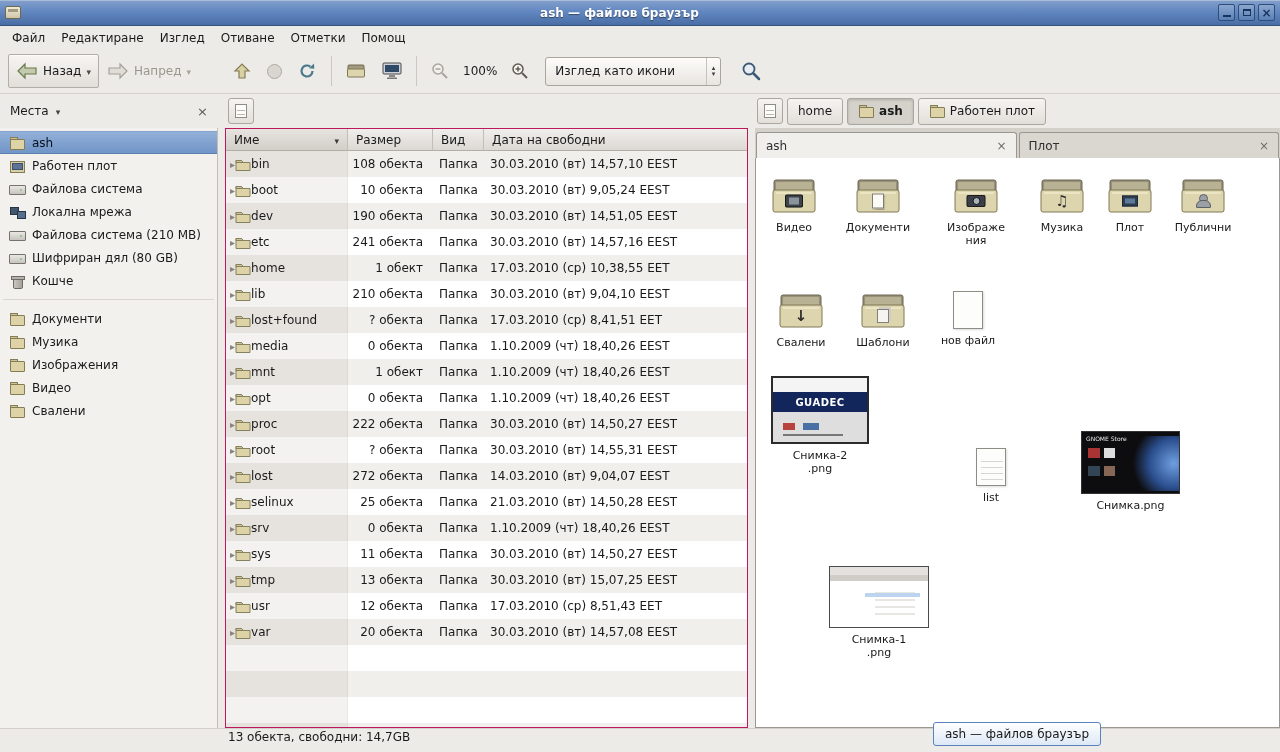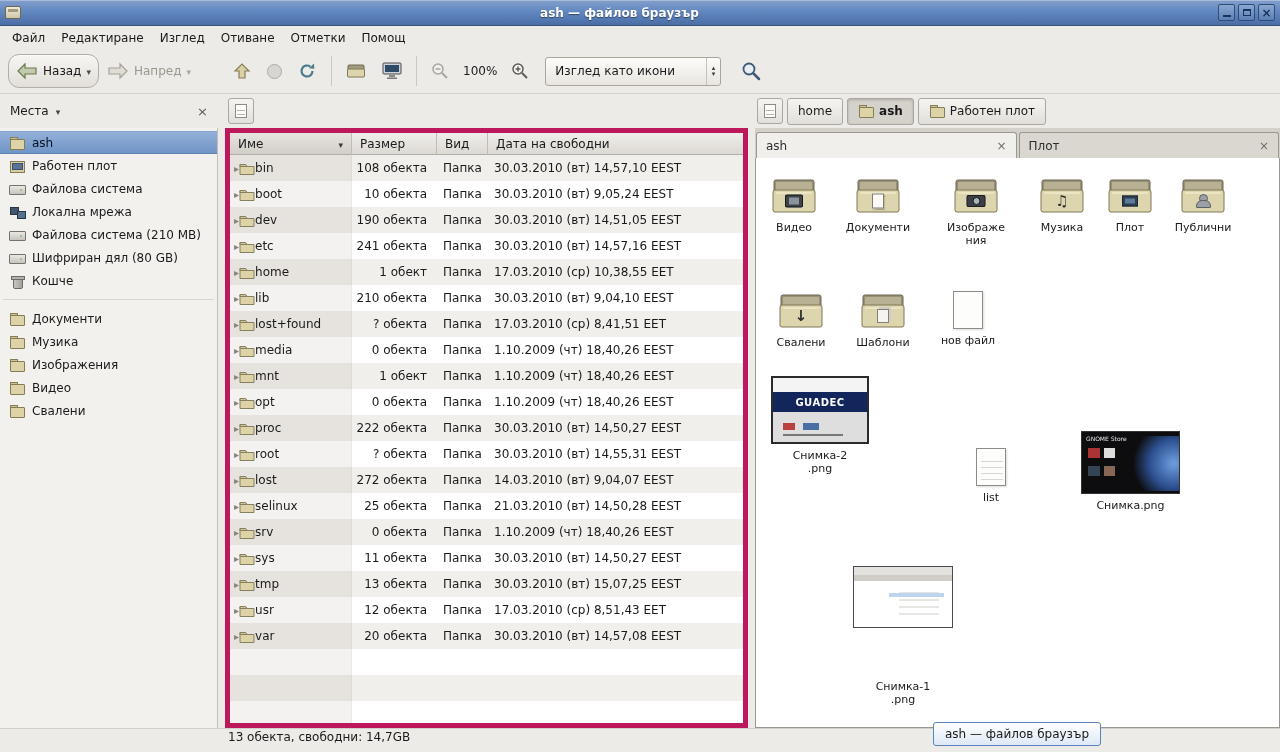--- a/index.html
+++ b/index.html
@@ -22,21 +22,21 @@
   .glyph-min { width:8px; height:2px; background:#16335c; align-self:flex-end; margin-bottom:3px; }
   .glyph-max { width:8px; height:7px; border:1px solid #16335c; border-top-width:2px; }
   .glyph-close::before { content:"×"; color:#16335c; font-size:12px; font-weight:bold; line-height:1; }
 
   
   .menubar { position:absolute; top:26px; left:0; right:0; height:23px; display:flex; align-items:center; padding:0 4px; background:#edebe7; }
   .menu-item { padding:3px 8px; }
 
   
   .toolbar { position:absolute; top:49px; left:0; right:0; height:45px; display:flex; align-items:center; padding:0 8px; background:#edebe7; border-bottom:1px solid #d6d3ce; }
-  .tb-btn { height:34px; display:flex; align-items:center; gap:5px; padding:0 7px; border:1px solid transparent; border-radius:11px; }
+  .tb-btn { height:34px; display:flex; align-items:center; gap:5px; padding:0 7px; border:1px solid transparent; border-radius:2px; }
   .tb-btn svg { display:block; }
   .tb-btn.raised { background:linear-gradient(#f7f5f2,#e2dfda); border-color:#b2aea6; box-shadow:0 1px 0 rgba(255,255,255,.6) inset; }
   .tb-btn.disabled { color:#9b978f; }
   .chev::before { content:"▾"; font-size:9px; color:#4a4a4a; }
   .disabled .chev::before { color:#a8a49c; }
   .tb-sep { width:1px; height:30px; background:#ccc8c1; margin:0 6px; }
   .zoom-label { margin:0 6px; }
   .stop-circle { width:15px; height:15px; border-radius:50%; background:#d9d6d1; border:1px solid #aeaaa3; }
   .combo { margin-left:8px; width:176px; height:29px; display:flex; align-items:center; justify-content:space-between;
     border:1px solid #a9a59d; border-radius:3px; background:linear-gradient(#fdfcfa,#e8e5e0); padding:0 5px 0 9px; }
@@ -79,21 +79,21 @@
   .sicon-desktop::before { content:""; position:absolute; left:1px; top:3px; width:13px; height:10px; background:#d8cfa4; border:1px solid #847c54; }
   .sicon-desktop::after { content:""; position:absolute; left:3px; top:5px; width:9px; height:5px; background:#5d7396; border:1px solid #3c4f6e; }
   .sicon-drive::before { content:""; position:absolute; left:0; top:4px; width:15px; height:8px; background:linear-gradient(#eae8e4,#c7c4be); border:1px solid #76736d; border-radius:1px; }
   .sicon-drive::after { content:""; position:absolute; right:3px; top:8px; width:2px; height:2px; background:#7fbf7f; border-radius:50%; }
   .sicon-network::before { content:""; position:absolute; left:1px; top:3px; width:7px; height:6px; background:#41566b; border:1px solid #263545; }
   .sicon-network::after { content:""; position:absolute; left:8px; top:7px; width:7px; height:6px; background:#55708c; border:1px solid #263545; }
   .sicon-trash::before { content:""; position:absolute; left:2px; top:3px; width:12px; height:2px; background:#b5b2ac; border:1px solid #6e6b66; }
   .sicon-trash::after { content:""; position:absolute; left:4px; top:6px; width:8px; height:8px; background:linear-gradient(90deg,#c9c6c0,#a5a29c); border:1px solid #6e6b66; border-radius:0 0 2px 2px; }
 
   
-  .listpane { position:absolute; left:225px; top:128px; width:523px; height:600px; background:#a21caf; border:5px solid #be185d; display:flex; flex-direction:column; overflow:hidden; }
+  .listpane { position:absolute; left:225px; top:128px; width:523px; height:600px; background:#a21caf; border:1px solid #be185d; display:flex; flex-direction:column; overflow:hidden; }
   .listheader { display:flex; height:22px; flex:none; }
   .hcell { display:flex; align-items:center; padding:0 8px; background:linear-gradient(#f0eeeb,#dcd9d4); border-right:1px solid #c1bdb6; border-bottom:1px solid #b2aea7; }
   .hcell-name { width:122px; background:linear-gradient(#e7e4e0,#d2cfc9); }
   .hcell-size { width:85px; }
   .hcell-type { width:51px; }
   .hcell-date { flex:1; border-right:none; }
   .sort-arrow { margin-left:auto; }
   .sort-arrow::before { content:"▾"; font-size:9px; color:#3a3a3a; }
   .rows { flex:1; position:relative; overflow:hidden;
     background:repeating-linear-gradient(180deg,#f1efec 0 26px,#ffffff 26px 52px); }
@@ -143,21 +143,21 @@
   .item-public { left:411px; top:18px; }
   .item-downloads { left:9px; top:133px; }
   .item-templates { left:91px; top:133px; }
   .item-pictures .icon-label { max-width:64px; }
 
   
   .item-newfile { left:176px; top:133px; }
   .item-list { left:199px; top:290px; }
   .item-snimka2 { left:15px; top:218px; width:98px; }
   .item-snimka { left:325px; top:273px; width:99px; }
-  .item-snimka1 { left:97px; top:408px; width:100px;gap:47px; }
+  .item-snimka1 { left:73px; top:408px; width:100px; }
   .file-visual { position:relative; display:block; }
   .kind-text .file-visual { width:30px; height:38px; border:1px solid #8f8c85; background-color:#fdfdfc;
     background-image:repeating-linear-gradient(#0000 0 5px,#d8d6d1 5px 6px); background-size:22px 24px; background-position:4px 7px; background-repeat:no-repeat;
     box-shadow:1px 1px 2px rgba(0,0,0,.15); }
   .item-newfile .file-visual { background-image:none; }
   .thumb-text { display:none; }
   .item-snimka2 .file-visual { width:98px; height:68px; border:2px solid #2b2b2b; background-color:#dedede;
     background-image:linear-gradient(#b9413d,#b9413d),linear-gradient(#4a6fa5,#4a6fa5),linear-gradient(#777,#777),linear-gradient(#12265c,#12265c),linear-gradient(#f4f4f4,#f4f4f4);
     background-size:12px 7px,16px 7px,60px 2px,100% 20px,100% 14px;
     background-position:10px 45px,30px 45px,10px 56px,0 14px,0 0; background-repeat:no-repeat; }

